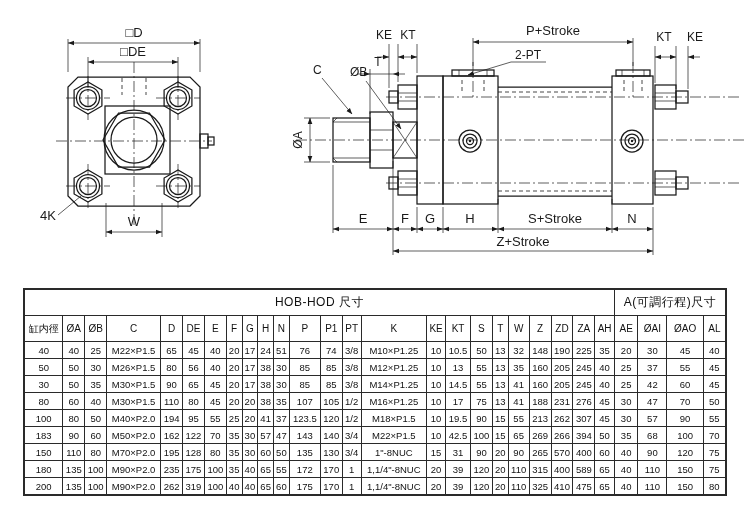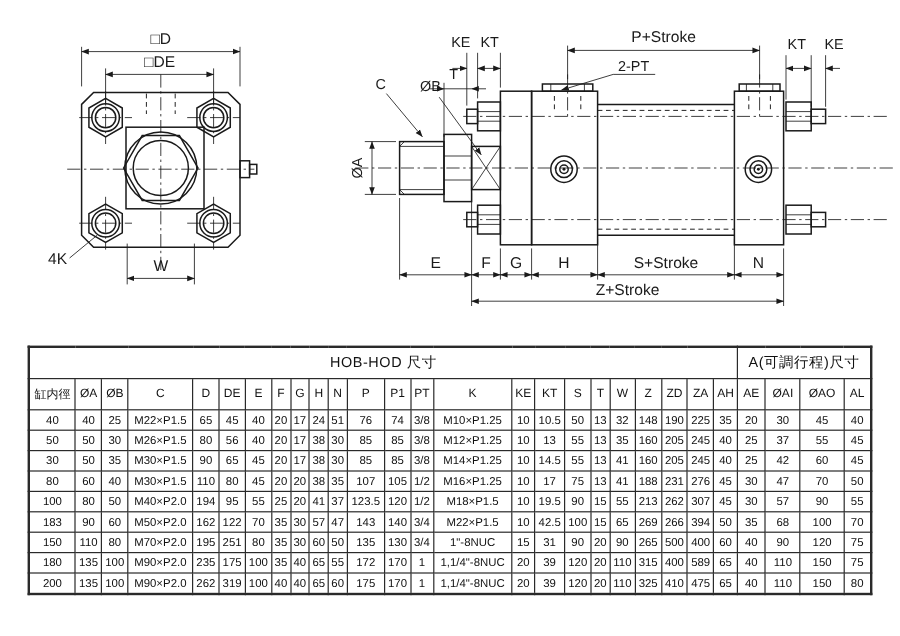--- a/index.html
+++ b/index.html
@@ -473,37 +473,37 @@
             <td>68</td>
             <td>100</td>
             <td>70</td>
           </tr>
           <tr>
             <td>150</td>
             <td>110</td>
             <td>80</td>
             <td>M70×P2.0</td>
             <td>195</td>
-            <td>251</td>
+            <td>128</td>
             <td>80</td>
             <td>35</td>
             <td>30</td>
             <td>60</td>
             <td>50</td>
             <td>135</td>
             <td>130</td>
             <td>3/4</td>
             <td>1"-8NUC</td>
             <td>15</td>
             <td>31</td>
             <td>90</td>
             <td>20</td>
             <td>90</td>
             <td>265</td>
-            <td>500</td>
+            <td>570</td>
             <td>400</td>
             <td>60</td>
             <td>40</td>
             <td>90</td>
             <td>120</td>
             <td>75</td>
           </tr>
           <tr>
             <td>180</td>
             <td>135</td>

